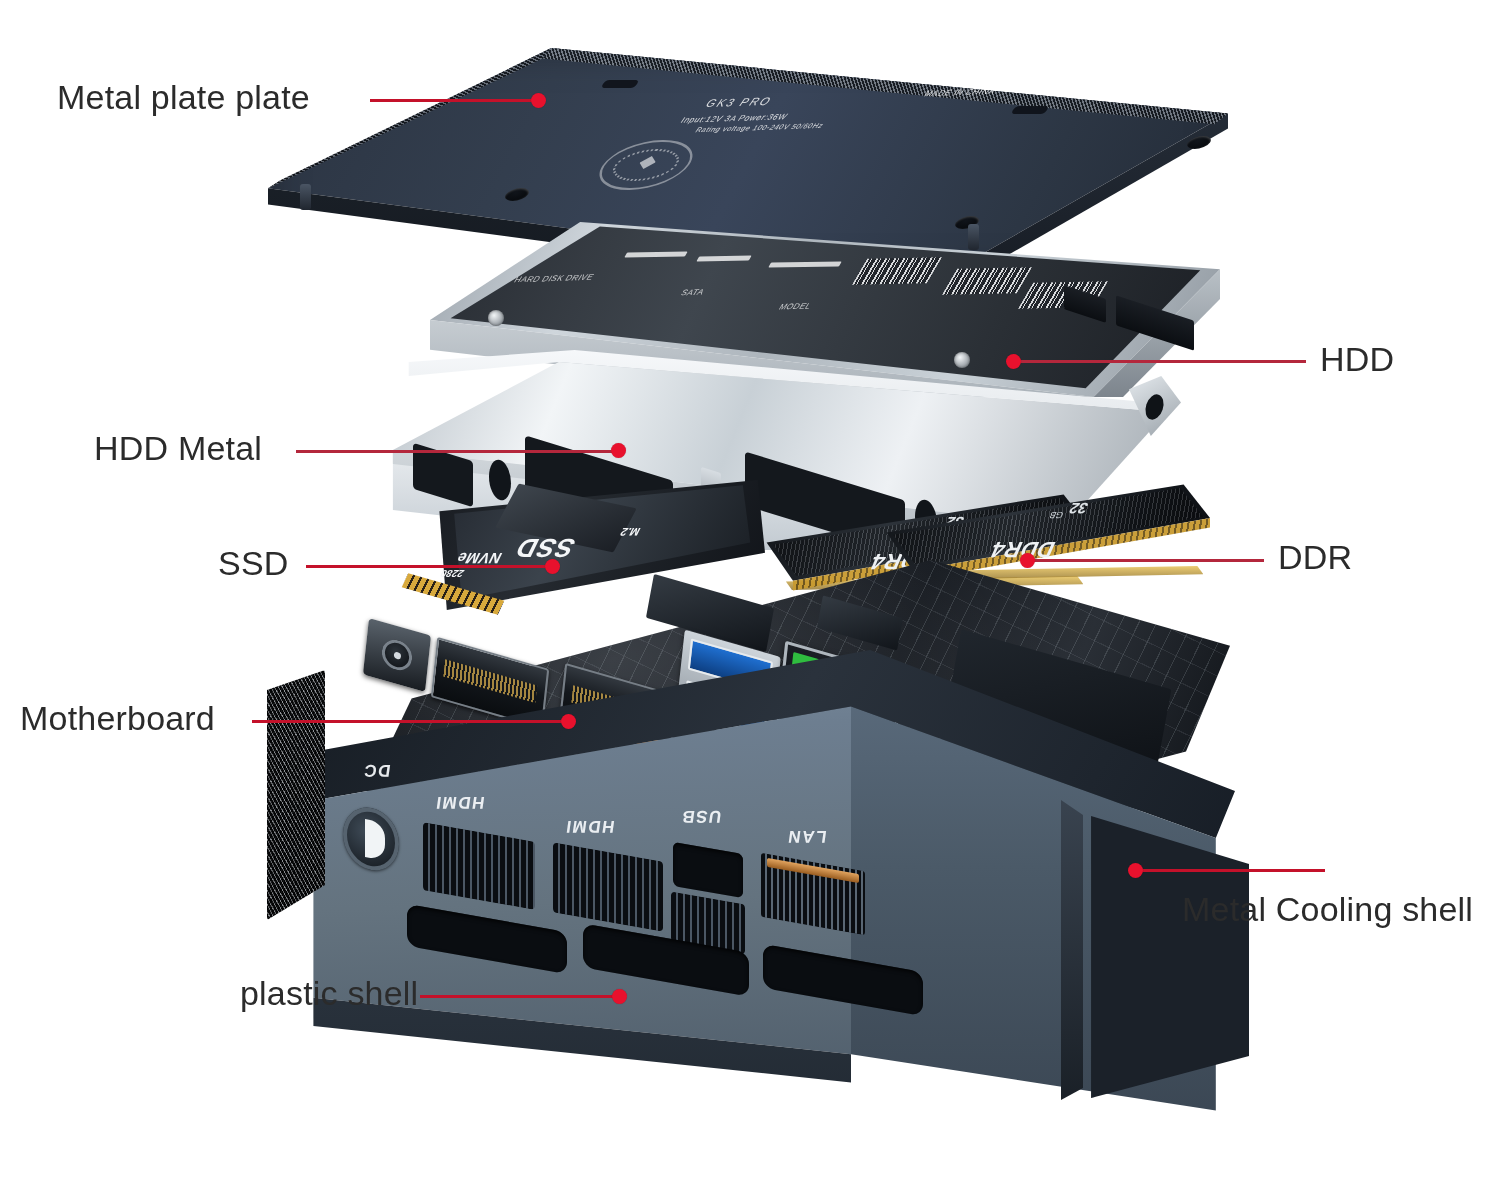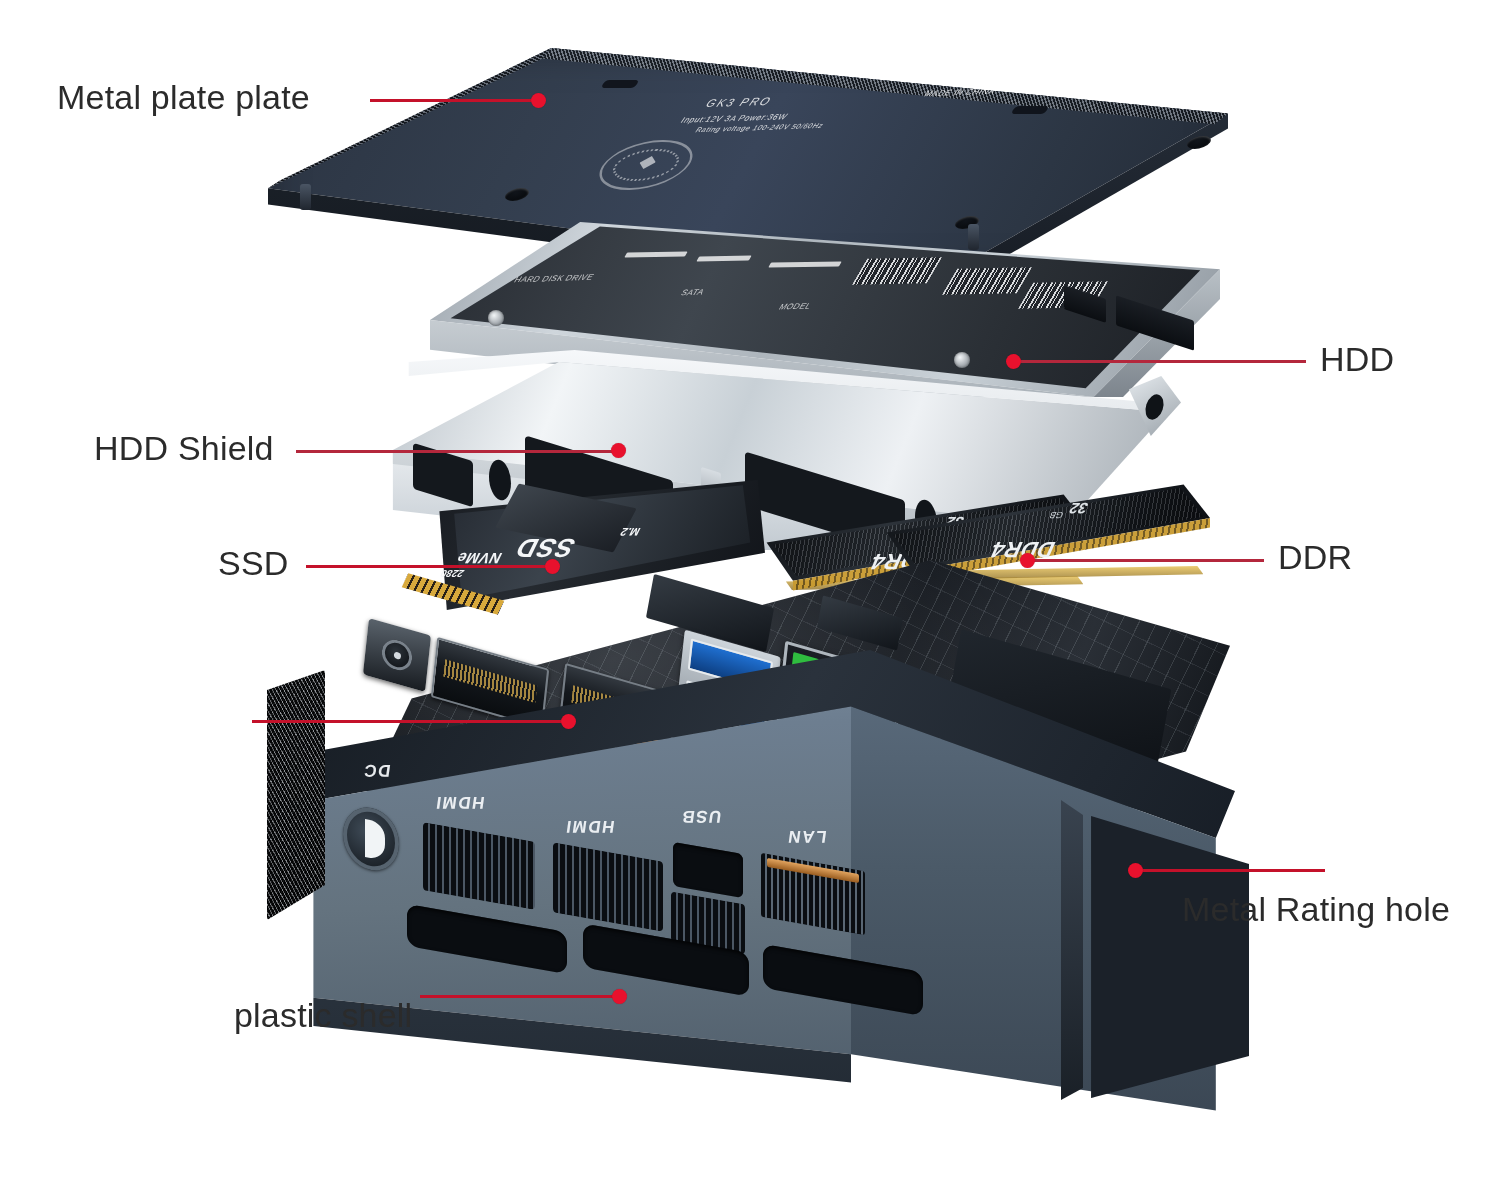--- a/index.html
+++ b/index.html
@@ -476,36 +476,37 @@
   </div>
 
   <div class="callout" style="left:57px;top:78px;">Metal plate plate</div>
   <div class="leader" style="left:370px;top:99px;width:168px;"></div>
   <div class="dot" style="left:531px;top:93px;"></div>
 
   <div class="callout" style="left:1320px;top:340px;">HDD</div>
   <div class="leader pale" style="left:1012px;top:360px;width:294px;"></div>
   <div class="dot" style="left:1006px;top:354px;"></div>
 
-  <div class="callout" style="left:94px;top:429px;">HDD Shield</div>
+  <div class="callout" style="left:94px;top:429px;">HDD Metal</div>
   <div class="leader pale" style="left:296px;top:450px;width:324px;"></div>
   <div class="dot" style="left:611px;top:443px;"></div>
 
   <div class="callout" style="left:218px;top:544px;">SSD</div>
   <div class="leader" style="left:306px;top:565px;width:246px;"></div>
   <div class="dot" style="left:545px;top:559px;"></div>
 
   <div class="callout" style="left:1278px;top:538px;">DDR</div>
   <div class="leader pale" style="left:1026px;top:559px;width:238px;"></div>
   <div class="dot" style="left:1020px;top:553px;"></div>
 
+  <div class="callout" style="left:20px;top:699px;">Motherboard</div>
   <div class="leader" style="left:252px;top:720px;width:316px;"></div>
   <div class="dot" style="left:561px;top:714px;"></div>
 
-  <div class="callout" style="left:1182px;top:890px;">Metal Rating hole</div>
+  <div class="callout" style="left:1182px;top:890px;">Metal Cooling shell</div>
   <div class="leader" style="left:1135px;top:869px;width:190px;"></div>
   <div class="dot" style="left:1128px;top:863px;"></div>
 
-  <div class="callout" style="left:234px;top:974px;margin-top:22px;">plastic shell</div>
+  <div class="callout" style="left:240px;top:974px;">plastic shell</div>
   <div class="leader" style="left:420px;top:995px;width:200px;"></div>
   <div class="dot" style="left:612px;top:989px;"></div>
 
 </div>
 
 </body></html>

